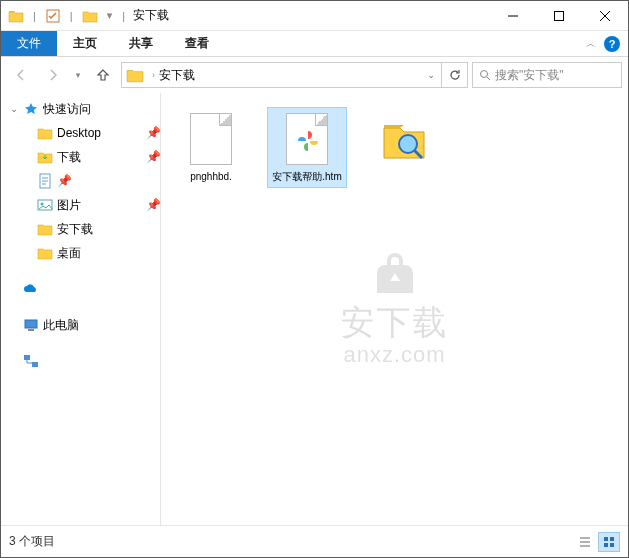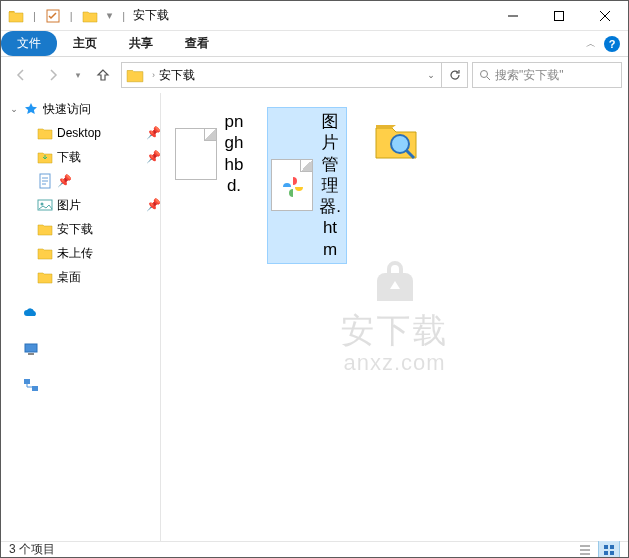--- a/index.html
+++ b/index.html
@@ -9,21 +9,21 @@
 .qat { display: flex; align-items: center; padding-left: 4px; gap: 2px; }
 .qat-icon { width: 22px; height: 22px; display: flex; align-items: center; justify-content: center; }
 .folder-ico { width: 16px; height: 14px; }
 .title-sep { color: #888; margin: 0 4px; font-size: 11px; }
 .title-text { font-size: 12px; color: #000; margin-left: 2px; }
 .win-controls { margin-left: auto; display: flex; }
 .win-btn { width: 46px; height: 30px; display: flex; align-items: center; justify-content: center; }
 .win-btn svg { width: 10px; height: 10px; }
 
 .ribbon-tabs { height: 26px; display: flex; align-items: stretch; border-bottom: 1px solid #dadada; font-size: 12px; }
-.tab-file { background: #1979ca; color: #fff; padding: 0 16px; display: flex; align-items: center; border-radius: 12px; }
+.tab-file { background: #1979ca; color: #fff; padding: 0 16px; display: flex; align-items: center; }
 .tab { padding: 0 16px; display: flex; align-items: center; color: #222; font-weight: bold; }
 .ribbon-right { margin-left: auto; display: flex; align-items: center; padding-right: 8px; gap: 8px; }
 .chev { color: #555; font-size: 10px; }
 .help-icon { width: 16px; height: 16px; border-radius: 50%; background: #0078d7; color: #fff; display: flex; align-items: center; justify-content: center; font-size: 11px; font-weight: bold; }
 
 .nav-row { height: 36px; display: flex; align-items: center; padding: 4px 6px; gap: 4px; }
 .nav-btn { width: 28px; height: 28px; display: flex; align-items: center; justify-content: center; color: #bbb; }
 .nav-btn.enabled { color: #555; }
 .addr-bar { flex: 1; height: 26px; border: 1px solid #ccc; display: flex; align-items: center; font-size: 12px; padding-left: 4px; }
 .addr-folder { width: 18px; height: 16px; margin-right: 4px; }
@@ -40,32 +40,32 @@
 .tree-item.child { padding-left: 24px; margin-left: 12px; }
 .tree-item.spacer { height: 12px; }
 .exp { width: 10px; color: #666; font-size: 9px; display: inline-flex; justify-content: center; }
 .exp.blank { visibility: hidden; }
 .t-icon { width: 16px; height: 16px; display: flex; align-items: center; justify-content: center; }
 .t-label { flex: 1; white-space: nowrap; overflow: hidden; }
 .pin { color: #7a7a7a; width: 14px; text-align: center; }
 
 .content { flex: 1; position: relative; background: #fff; }
 .files { display: flex; gap: 16px; padding: 14px 10px; align-items: flex-start; }
-.file-item { width: 80px; display: flex; align-items: center; text-align: center; font-size: 17px; gap: 4px; padding: 4px; }
+.file-item { width: 80px; display: flex; flex-direction: column; align-items: center; text-align: center; font-size: 10px; gap: 4px; padding: 4px; }
 .file-item.selected { background: #cce8ff; border: 1px solid #99d1ff; padding: 3px; }
 .thumb { width: 56px; height: 56px; display: flex; align-items: center; justify-content: center; position: relative; }
 .thumb .page { width: 42px; height: 52px; border: 1px solid #bbb; background: #fff; position: relative; }
 .fold { position: absolute; top: 0; right: 0; width: 12px; height: 12px; background: linear-gradient(135deg, #fff 50%, #ccc 50%); border-left: 1px solid #bbb; border-bottom: 1px solid #bbb; }
 .file-label { line-height: 1.25; word-break: break-all; }
 
 .watermark { position: absolute; top: 50%; left: 50%; transform: translate(-50%, -50%); opacity: 0.12; pointer-events: none; display: flex; flex-direction: column; align-items: center; color: #000; }
 .wm-text { font-size: 34px; font-weight: 500; letter-spacing: 2px; }
 .wm-sub { font-size: 22px; letter-spacing: 1px; margin-top: -4px; }
 
-.statusbar { height: 16px; border-top: 1px solid #e5e5e5; display: flex; align-items: center; font-size: 12px; padding: 0 8px; }
+.statusbar { height: 32px; border-top: 1px solid #e5e5e5; display: flex; align-items: center; font-size: 12px; padding: 0 8px; }
 .status-left { color: #333; }
 .status-right { margin-left: auto; display: flex; gap: 2px; }
 .view-btn { width: 22px; height: 20px; border: 1px solid transparent; display: flex; align-items: center; justify-content: center; }
 .view-btn.active { background: #cde6f7; border-color: #99c9e8; }
 
 
 .ico-folder { fill: #ffcf48; stroke: #caa215; stroke-width: .5; }
 </style>
 </head>
 <body>
@@ -223,48 +223,41 @@
           </svg>
         </span>
       <span class="t-label">安下载</span>
     </div>
     <div class="tree-item child">
       <span class="t-icon">
           <svg width="16" height="14" viewBox="0 0 16 14">
             <path d="M1 3h5l1 1h8v9H1z" class="ico-folder"></path>
           </svg>
         </span>
-      <span class="t-label">未上传</span>
-    </div>
-    <div class="tree-item child">
-      <span class="t-icon">
-          <svg width="16" height="14" viewBox="0 0 16 14">
-            <path d="M1 3h5l1 1h8v9H1z" class="ico-folder"></path>
-          </svg>
-        </span>
       <span class="t-label">桌面</span>
     </div>
     <div class="tree-item spacer"></div>
     <div class="tree-item">
       <span class="exp blank">›</span>
       <span class="t-icon">
           <svg width="16" height="12" viewBox="0 0 16 12">
             <path d="M4 9a3 3 0 010-6 4 4 0 017 1 3 3 0 011 5z" fill="#0a84d6"></path>
           </svg>
         </span>
     </div>
     <div class="tree-item spacer"></div>
     <div class="tree-item">
       <span class="exp blank">›</span>
       <span class="t-icon">
           <svg width="16" height="14" viewBox="0 0 16 14">
             <rect x="2" y="2" width="12" height="8" fill="#4a90d9" stroke="#2a70b9"></rect>
             <rect x="5" y="11" width="6" height="2" fill="#888"></rect>
           </svg>
         </span>
+      <span class="t-label">此电脑</span>
     </div>
     <div class="tree-item spacer"></div>
     <div class="tree-item">
       <span class="exp blank">›</span>
       <span class="t-icon">
           <svg width="16" height="14" viewBox="0 0 16 14">
             <rect x="1" y="1" width="6" height="5" fill="#4a90d9"></rect>
             <rect x="9" y="8" width="6" height="5" fill="#4a90d9"></rect>
             <path d="M4 6v3h8V8" stroke="#4a90d9" fill="none"></path>
           </svg>
@@ -288,21 +281,21 @@
               <div class="fold"></div>
             <svg width="26" height="26" viewBox="0 0 26 26" style="position:absolute;top:14px;left:8px">
                 <circle cx="13" cy="13" r="4" fill="#fff"></circle>
                 <path d="M13 3a4 4 0 014 4 4 4 0 01-4 4z" fill="#ff5252"></path>
                 <path d="M23 13a4 4 0 01-4 4 4 4 0 01-4-4z" fill="#ffca28" transform="rotate(0)"></path>
                 <path d="M13 23a4 4 0 01-4-4 4 4 0 014-4z" fill="#66bb6a"></path>
                 <path d="M3 13a4 4 0 014-4 4 4 0 014 4z" fill="#42a5f5"></path>
               </svg>
           </div>
         </div>
-        <div class="file-label">图片管理器.htm</div>
+        <div class="file-label">安下载帮助.htm</div>
       </div>
       <div class="file-item">
         <div class="thumb">
           <svg width="50" height="50" viewBox="0 0 50 50">
             <path d="M6 14h16l4 4h20v26H6z" fill="#ffcf48" stroke="#caa215"></path>
             <path d="M6 14h16l4-3H6z" fill="#e6b531"></path>
             <circle cx="30" cy="30" r="9" fill="#8fd3ff" stroke="#2a70b9" stroke-width="2"></circle>
             <path d="M36 36l8 8" stroke="#2a70b9" stroke-width="3"></path>
           </svg>
         </div>

